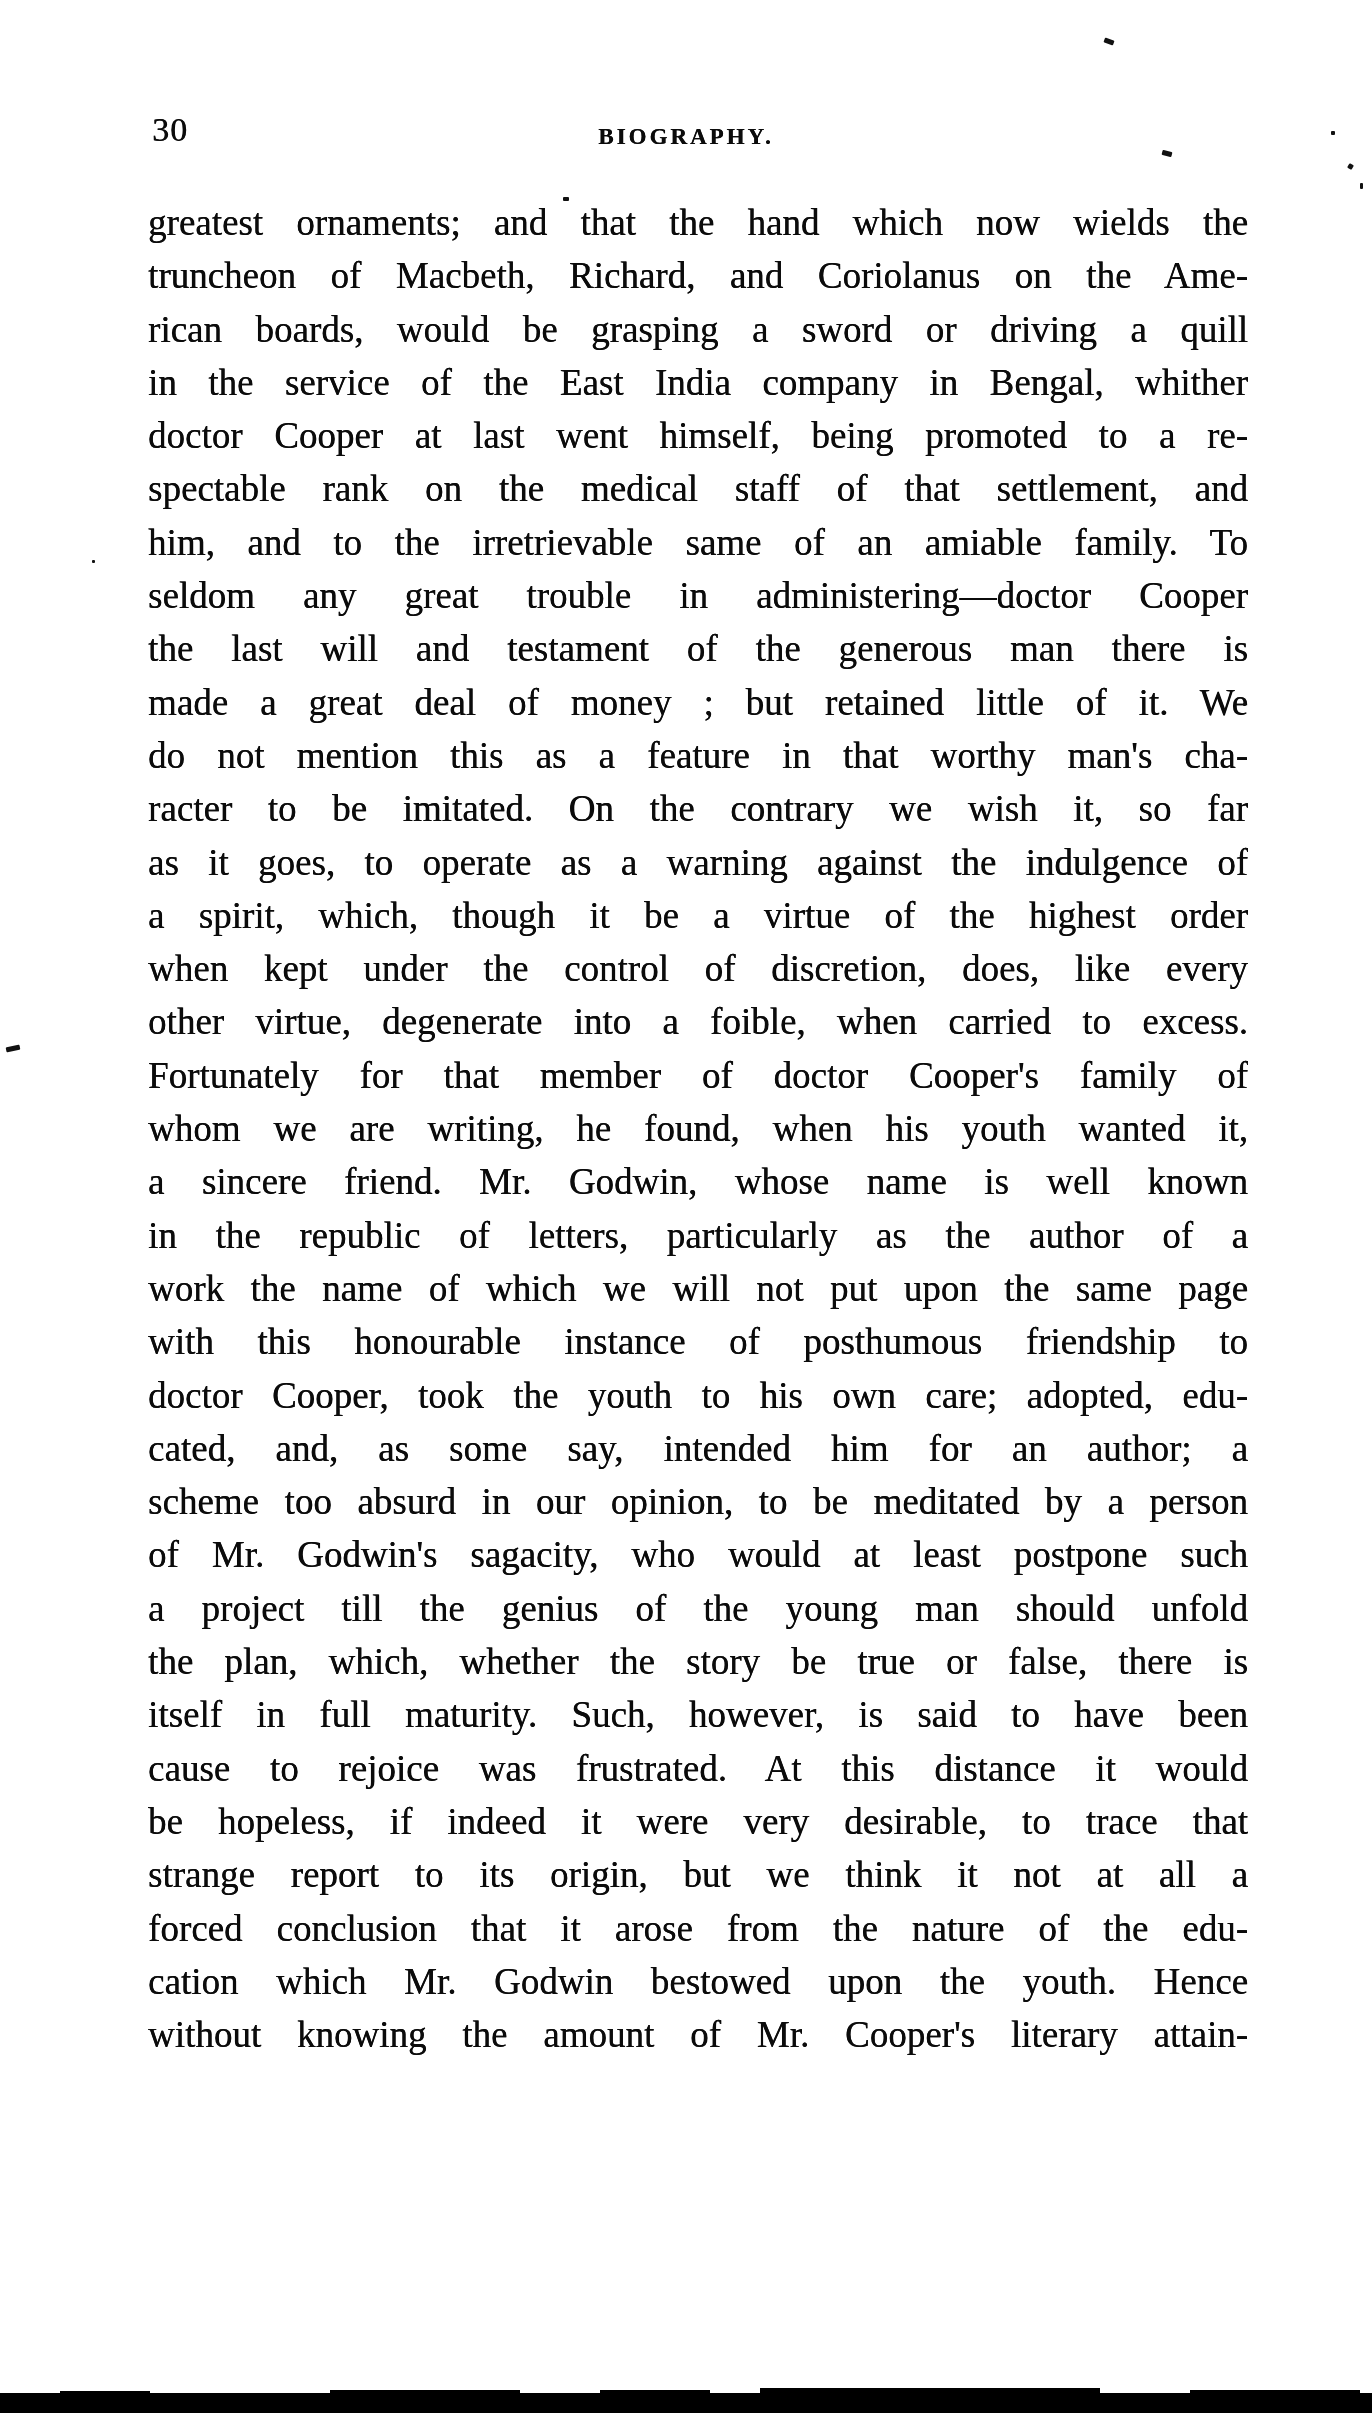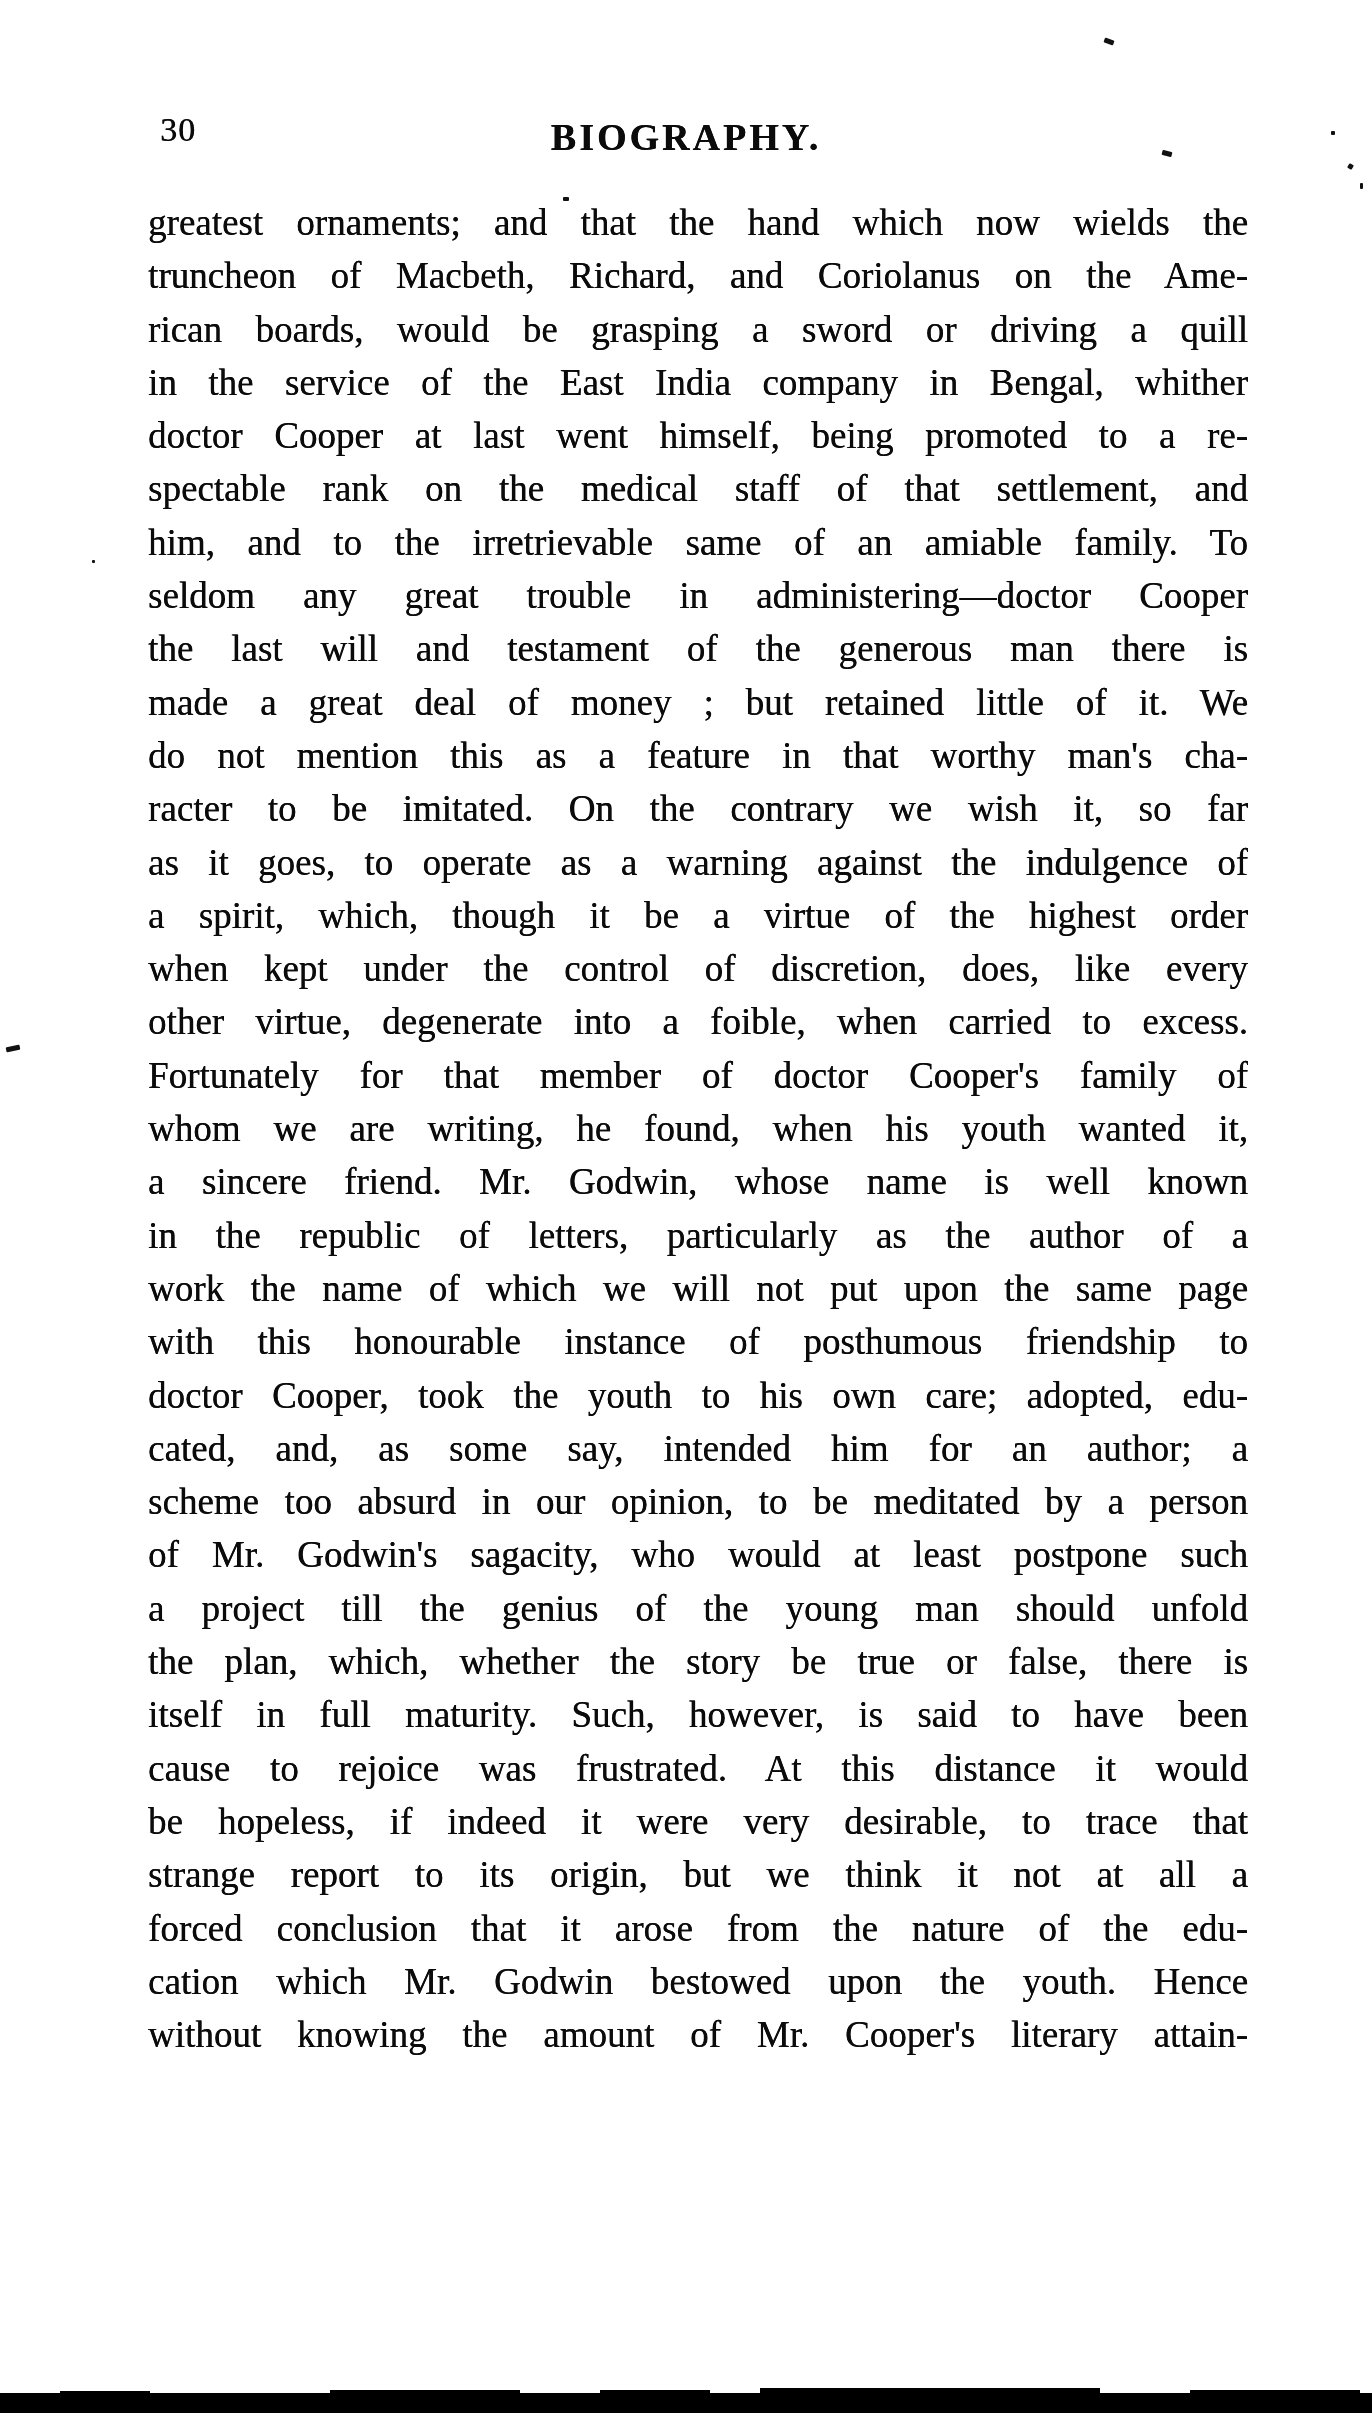--- a/index.html
+++ b/index.html
@@ -11,33 +11,33 @@
     position: relative;
     width: 1372px;
     height: 2413px;
     background: #ffffff;
     overflow: hidden;
     font-family: "Liberation Serif", serif;
     color: #0b0b0b;
   }
   .page-number {
     position: absolute;
-    left: 160px;
+    left: 152px;
     top: 110px;
     font-size: 34px;
     line-height: 40px;
     letter-spacing: 1px;
     text-shadow: 0.4px 0 0 #0b0b0b;
   }
   .running-head {
     position: absolute;
     left: 686px;
     top: 120px;
     transform: translateX(-50%);
-    font-size: 38px;
+    font-size: 23px;
     line-height: 34px;
     font-weight: 700;
     letter-spacing: 3px;
     text-shadow: 0.3px 0 0 #0b0b0b;
     white-space: nowrap;
   }
   .text-block {
     position: absolute;
     left: 148px;
     top: 196px;

